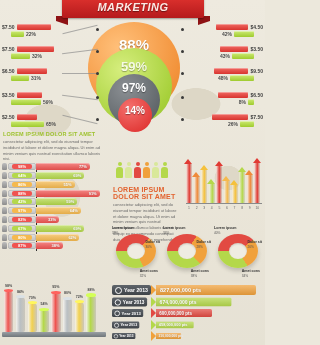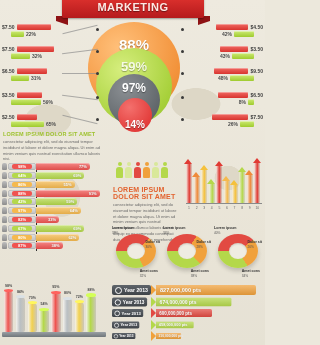--- a/index.html
+++ b/index.html
@@ -26,38 +26,38 @@
   
   #ribbon{
     left:62px;top:-4px;width:142px;height:22px;
     background:linear-gradient(#e0332f,#b51a1c);
     box-shadow:0 1px 2px rgba(0,0,0,.35);
     display:flex;align-items:center;justify-content:center;
     border-radius:2px;
   }
   #ribbon span{
     color:#ffe9e4;font-size:11px;font-weight:bold;letter-spacing:.5px;
-    text-shadow:0 1px 1px rgba(0,0,0,.45);white-space:nowrap;
+    text-shadow:0 1px 1px rgba(0,0,0,.45);white-space:nowrap;font-style:italic;
   }
   .ribbon-tail{position:absolute;top:16px;width:12px;height:9px;background:#8e1214;}
   .ribbon-tail.l{left:56px;clip-path:polygon(0 0,100% 0,100% 100%,0 55%);}
   .ribbon-tail.r{left:198px;clip-path:polygon(0 0,100% 0,100% 55%,0 100%);}
 
   
   #bubble{left:88px;top:22px;width:92px;height:122px;}
   .ring{position:absolute;border-radius:50%;display:flex;align-items:flex-start;justify-content:center;}
   .ring b{font-size:13px;color:#fff;font-weight:bold;text-shadow:0 1px 1px rgba(0,0,0,.4);}
   #r1{left:0;top:0;width:92px;height:92px;background:radial-gradient(circle at 34% 28%,#ffc07a,#f2923a 70%,#e07a26);}
   #r1 b{margin-top:14px;font-size:15px;}
   #r2{left:8px;top:26px;width:76px;height:76px;background:radial-gradient(circle at 34% 28%,#d6ee7e,#a8d13c 70%,#93bf2c);}
   #r2 b{margin-top:11px;font-size:13px;opacity:.8;}
   #r3{left:20px;top:52px;width:52px;height:52px;background:radial-gradient(circle at 34% 28%,#8b8f93,#5f6569 75%,#4d5356);}
   #r3 b{margin-top:7px;font-size:12px;}
   #r4{left:30px;top:76px;width:34px;height:34px;background:radial-gradient(circle at 34% 28%,#f4706d,#e23b39 75%,#c72b2c);}
-  #r4 b{margin-top:21px;font-size:10px;}
+  #r4 b{margin-top:7px;font-size:10px;}
 
   
   .fan{position:absolute;width:58px;}
   .fan.left{left:2px;text-align:left;}
   .fan.right{right:2px;text-align:right;}
   .fan .price{font-size:5px;font-weight:bold;color:#3c3c3c;}
   .fan .rowline{display:flex;align-items:center;gap:2px;}
   .fan.right .rowline{flex-direction:row-reverse;}
   .fan .rbar{height:6px;background:linear-gradient(#f06a63,#d8342f);border-radius:1px;box-shadow:inset 0 1px 0 rgba(255,255,255,.35);}
   .fan .gline{display:flex;align-items:center;gap:2px;margin-top:1px;}

